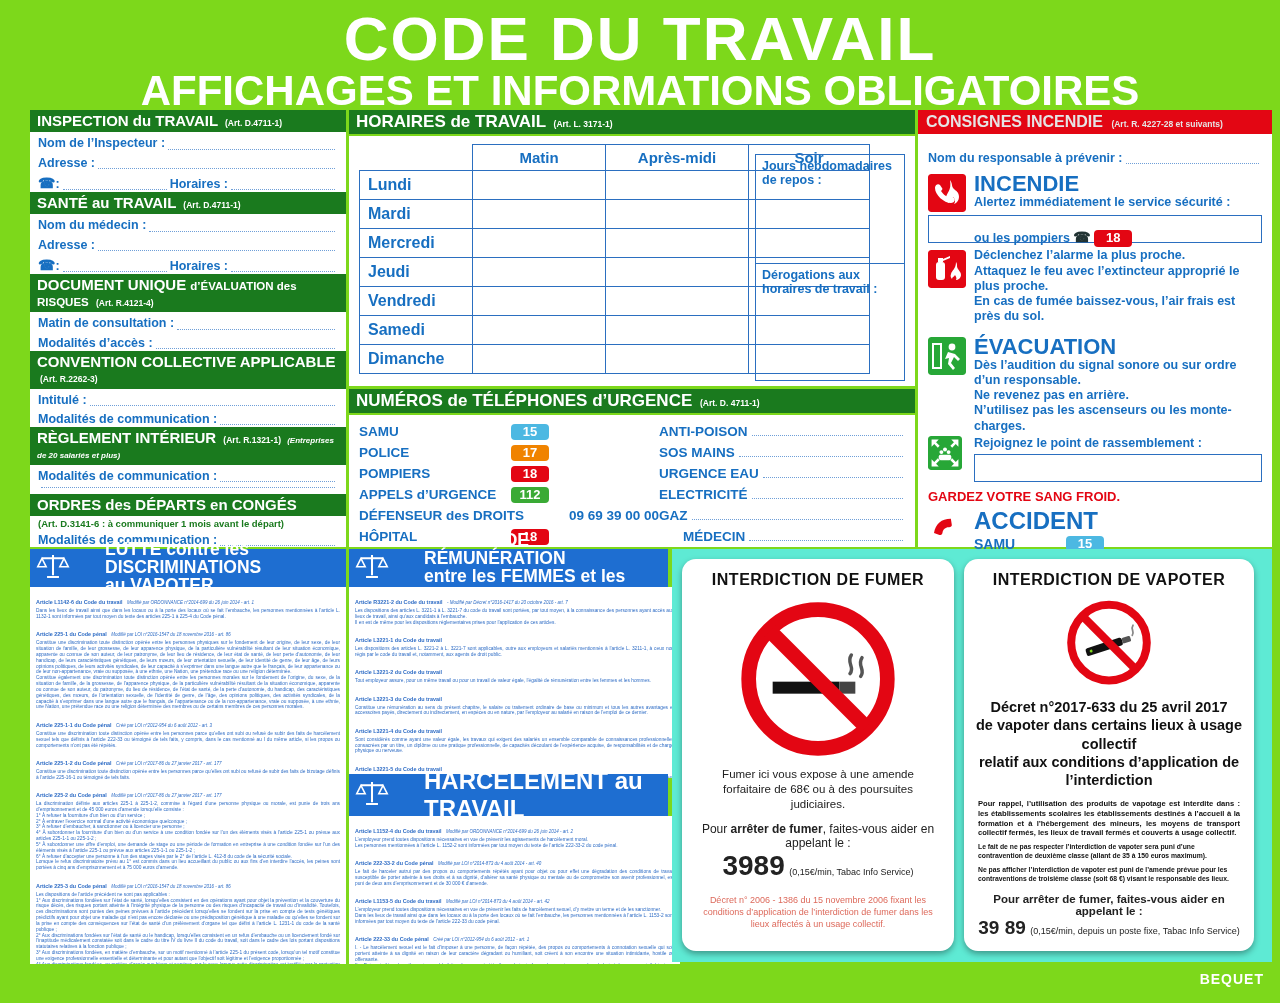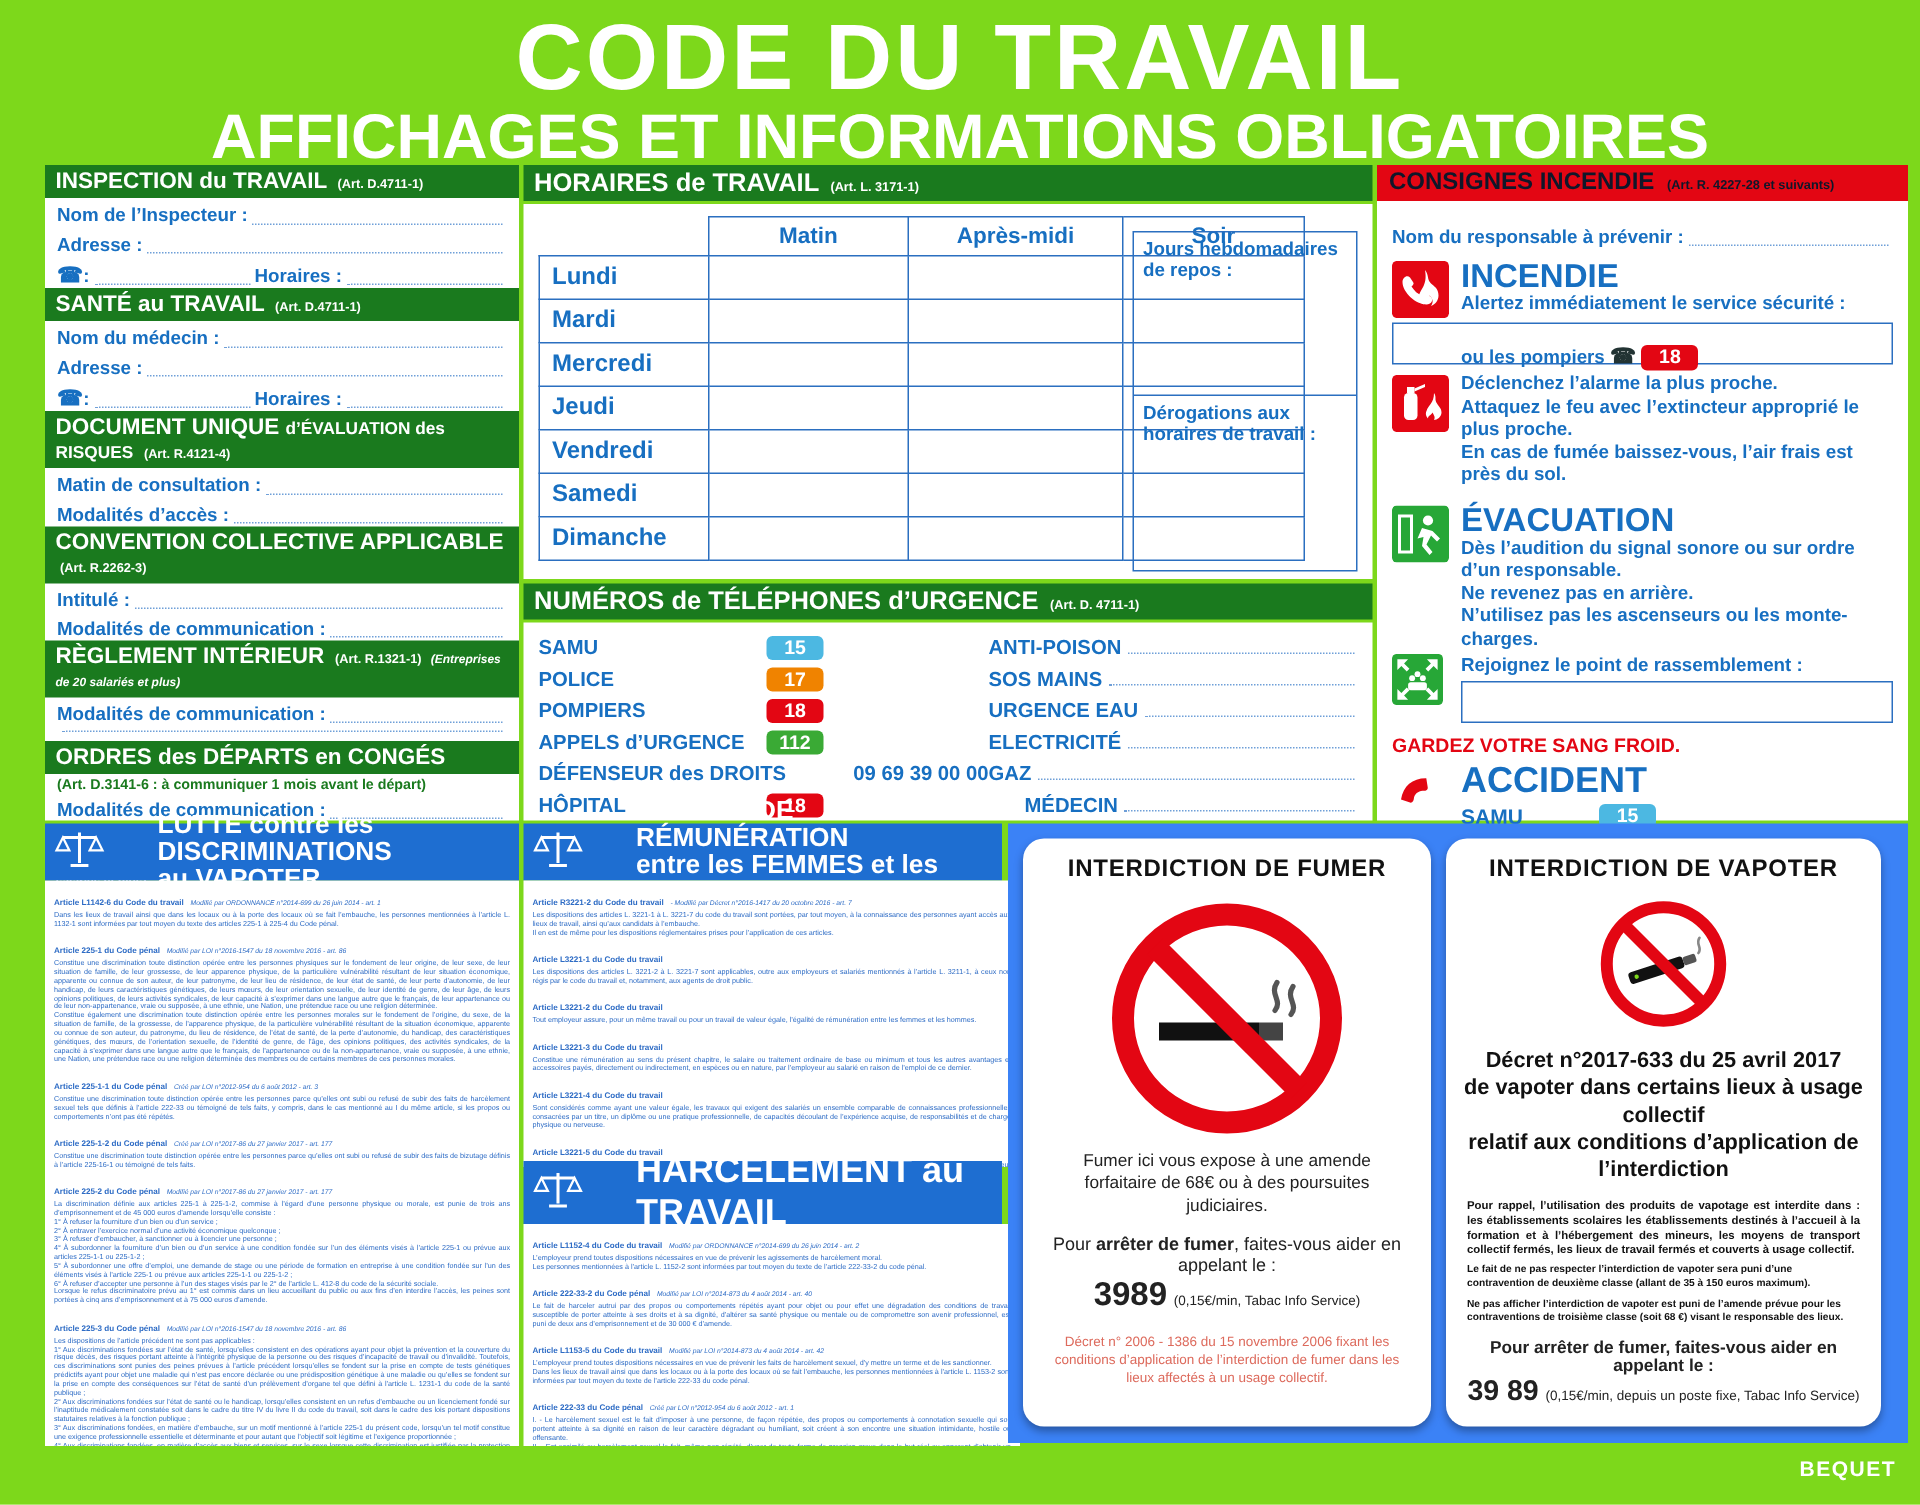--- a/index.html
+++ b/index.html
@@ -33,21 +33,21 @@
   .urg{display:flex;padding:6px 10px 0;}
   .urg-left{width:300px;}
   .urg-right{flex:1;}
   .urow{display:flex;align-items:center;height:21px;color:#176fc1;font-weight:bold;font-size:13.5px;}
   .urow .ul{flex:1;white-space:nowrap;}
   .urow .dots{flex:1;border-bottom:1.6px dotted #6f9fd8;margin:8px 2px 0 4px;}
   .badge{display:inline-block;min-width:26px;text-align:center;border-radius:4px;color:#fff;font-weight:bold;font-size:13px;padding:0px 6px 1px;}
   .b-cyan{background:#4cb8e2;} .b-orange{background:#f08300;} .b-red{background:#e30613;} .b-green{background:#3aaa35;}
   .b-plain{color:#176fc1;font-weight:bold;font-size:13.5px;}
   
-  .rh{background:#e30613;color:#0f172a;padding:3px 8px 4px;font-weight:bold;font-size:16px;}
+  .rh{background:#e30613;color:#e5e5e5;padding:3px 8px 4px;font-weight:bold;font-size:16px;}
   .rh .ref{font-size:8.5px;margin-left:4px;}
   .cons{padding:8px 10px 0;color:#176fc1;}
   .cons .bigt{font-weight:bold;font-size:22px;line-height:1.05;}
   .cons .line{font-size:12.5px;font-weight:bold;line-height:1.22;}
   .cons .inputbox{border:1.6px solid #2b6fc0;height:26px;margin:3px 0 5px;}
   .iconblk{position:relative;padding-left:46px;min-height:40px;margin-top:4px;}
   .iconblk .icn{position:absolute;left:0;top:2px;}
   .sq{width:38px;height:38px;border-radius:3px;display:block;}
   .redt{color:#e30613;font-weight:bold;font-size:13px;margin:7px 0 1px;}
   .acc-row{display:flex;align-items:center;height:21px;font-weight:bold;font-size:14px;color:#176fc1;}
@@ -56,27 +56,27 @@
   .bh{position:absolute;background:#1e6ed1;color:#fff;display:flex;align-items:center;padding:0 6px;gap:28px;}
   .bh .scales{margin-right:7px;flex:none;}
   .bh .t2{font-weight:bold;font-size:17.5px;line-height:1.02;}
   .bh .t1line{font-weight:bold;font-size:24px;}
   .tiny{color:#2e6cc5;padding:3px 6px;overflow:hidden;}
   .art{margin-bottom:2.5px;}
   .ah{font-weight:bold;font-size:5.4px;}
   .am{font-style:italic;font-size:4.5px;}
   .ab{white-space:pre-line;font-size:4.8px;line-height:1.22;text-align:justify;}
   
-  .grayzone{position:absolute;left:672px;top:549px;width:600px;height:413px;background:#3b82f6;}
+  .grayzone{position:absolute;left:672px;top:549px;width:600px;height:413px;background:#5eead4;}
   .card{position:absolute;top:10px;height:392px;background:#fff;border-radius:14px;box-shadow:0 3px 6px rgba(0,0,0,0.35);display:flex;flex-direction:column;align-items:center;text-align:center;padding:12px 10px;box-sizing:border-box;}
   .card .ctitle{font-size:16px;font-weight:bold;color:#111;letter-spacing:0.5px;}
   .sign{margin:10px 0 8px;}
   .amende{font-size:11.5px;color:#222;line-height:1.3;padding:0 6px;}
   .aide{font-size:12px;color:#222;margin-top:10px;}
-  .bignum{font-size:22px;font-weight:bold;color:#222;}
+  .bignum{font-size:28px;font-weight:bold;color:#222;}
   .numnote{font-size:9px;color:#222;}
   .decret-red{font-size:9px;color:#dd6a5c;line-height:1.35;margin-top:12px;padding:0 4px;}
   .vdecret{font-weight:bold;color:#111;font-size:14.5px;line-height:1.25;margin-top:4px;}
   .vsmall{font-weight:bold;color:#111;font-size:7.6px;text-align:justify;line-height:1.3;margin-top:10px;padding:0 4px;}
   .vxs{font-weight:bold;color:#111;font-size:6.8px;text-align:left;line-height:1.35;margin-top:4px;padding:0 4px;}
   .vaide{font-size:11.5px;font-weight:bold;color:#222;margin-top:10px;}
   .brand{position:absolute;right:16px;top:971px;color:#fff;font-weight:bold;font-size:14px;letter-spacing:1px;}
 </style>
 </head>
 <body>

